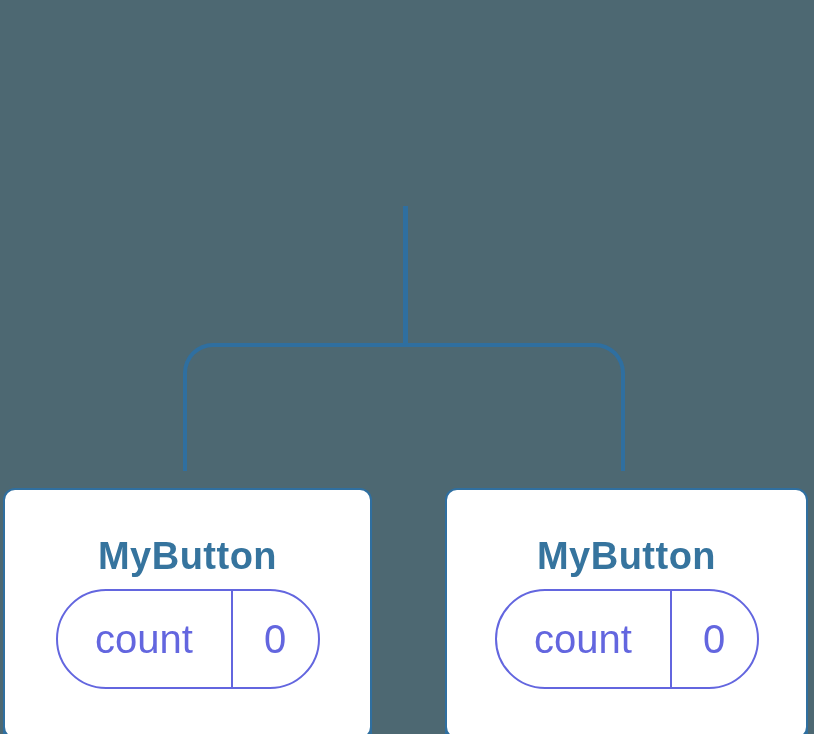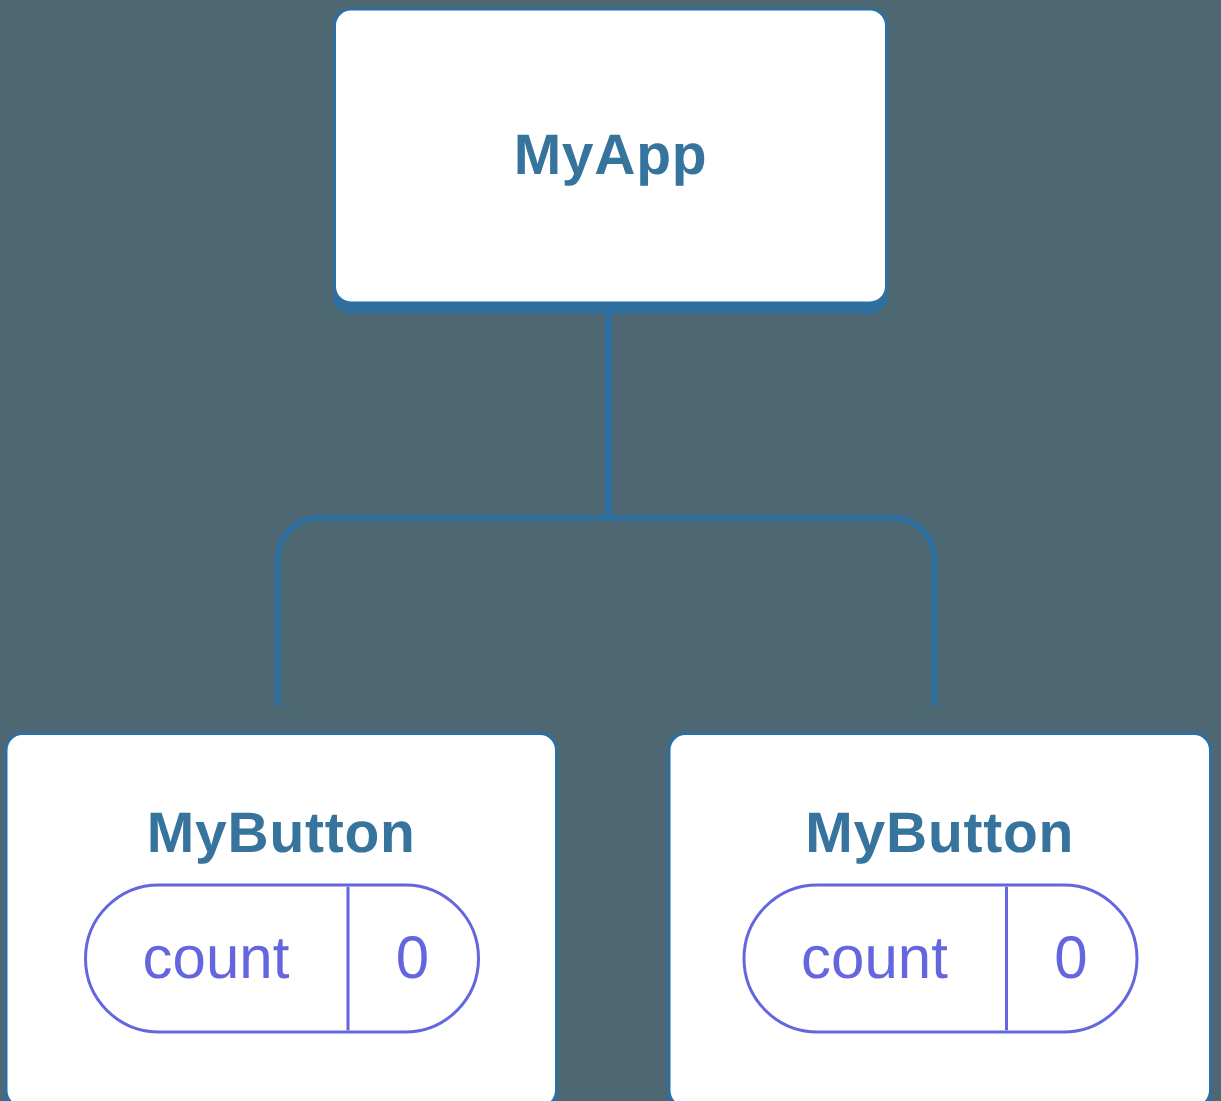--- a/index.html
+++ b/index.html
@@ -94,23 +94,20 @@
   }
   .state-pill .cell-value {
     flex: 1;
   }
 </style>
 </head>
 <body>
 
 <div class="canvas">
 
-  <div class="card card-root">
-    <span class="node-label">MyApp</span>
-  </div>
 
   <div class="stem"></div>
 
   <div class="bracket"></div>
 
   <div class="card card-child card-child-1">
     <span class="node-label">MyButton</span>
     <div class="state-pill">
       <span class="cell cell-key">count</span>
       <span class="cell cell-value">0</span>

